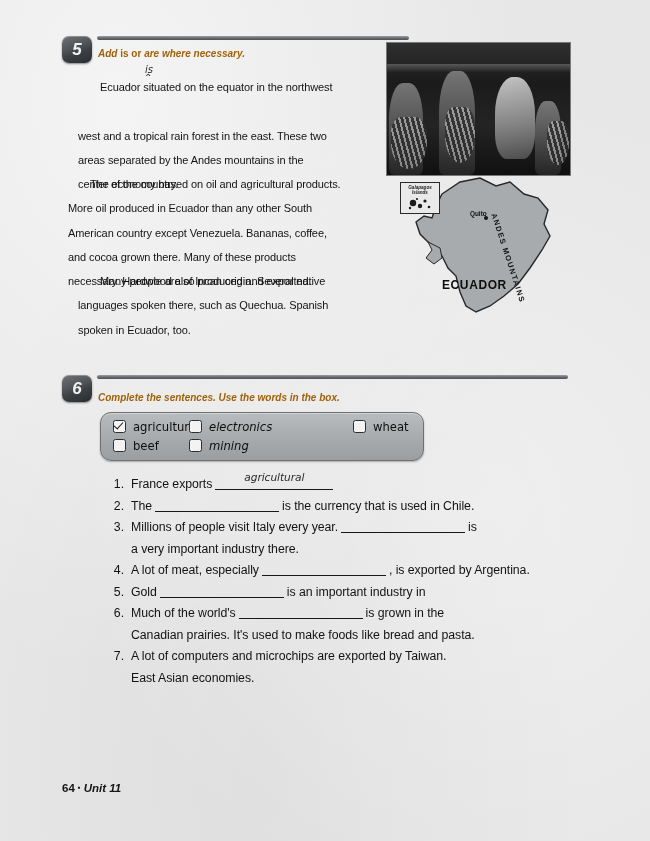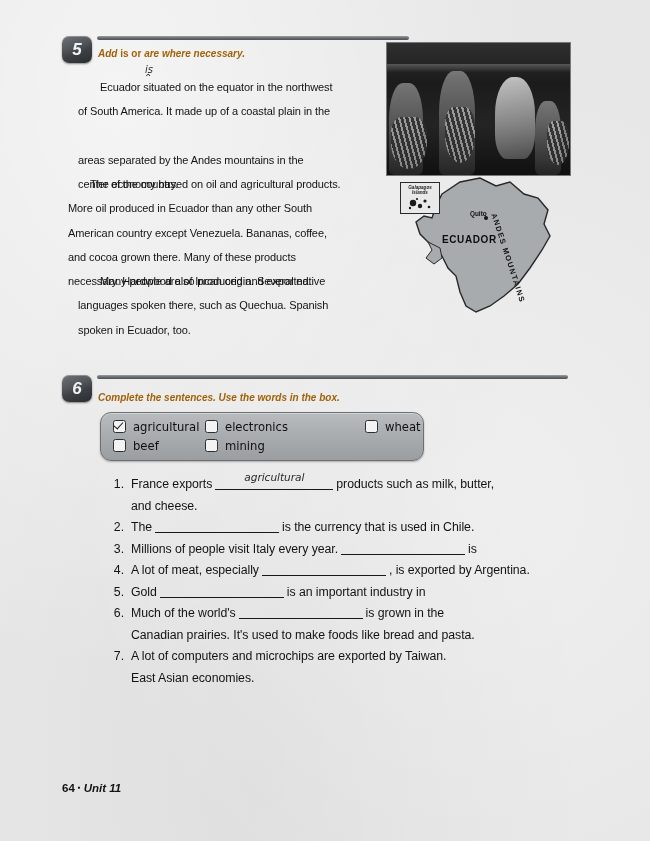--- a/index.html
+++ b/index.html
@@ -128,24 +128,25 @@
     font-size: 4.6px;
     font-weight: bold;
     color: #1c1c1c;
     line-height: 5.4px;
     text-align: center;
     width: 100%;
     font-style: italic;
   }
   .map-name {
     position: absolute;
-    font-size: 10px;
+    font-size: 12px;
     font-weight: bold;
     letter-spacing: 0.6px;
     color: #0d0d0d;
+    margin-top: 44px;
   }
   .city-name {
     position: absolute;
     font-size: 6.4px;
     color: #111;
     font-weight: bold;
   }
   .andes {
     position: absolute;
     font-size: 7.6px;
@@ -256,22 +257,22 @@
 
   <div class="ex-title" style="left:98px; top:48px;">
     <span>Add </span><span class="reg">is or </span><span>are where necessary.</span>
   </div>
 
   <div class="hand-ins" style="left:145px; top:64px;">is</div>
   <div class="caret" style="left:144px; top:72px;">⌃</div>
 
   <div class="para" style="left:78px; top:75px; width:300px;">
     <span class="indent"></span><span>Ecuador situated on the equator in the northwest</span><br>
-    <span>of South America. It made up of a coastal plain in the</span><br>
     <br>
+    <span>west and a tropical rain forest in the east. These two</span><br>
     <span>areas separated by the Andes mountains in the</span><br>
     <span>center of the country.</span>
   </div>
 
   <div class="para" style="left:68px; top:172px; width:300px;">
     <span class="indent"></span><span>The economy based on oil and agricultural products.</span><br>
     <span>More oil produced in Ecuador than any other South</span><br>
     <span>American country except Venezuela. Bananas, coffee,</span><br>
     <span>and cocoa grown there. Many of these products</span><br>
     <span>necessary. Hardwood also produced and exported.</span>
@@ -331,61 +332,61 @@
       <div class="wb-item">
         <span class="cb checked"></span>
         <span>agricultural</span>
       </div>
       <div class="wb-item">
         <span class="cb"></span>
         <span>beef</span>
       </div>
     </div>
 
-    <div class="wb-col" style="left:104px; top:4px;">
+    <div class="wb-col" style="left:88px; top:4px;font-style:italic;">
       <div class="wb-item">
         <span class="cb"></span>
         <span>electronics</span>
       </div>
       <div class="wb-item">
         <span class="cb"></span>
         <span>mining</span>
       </div>
     </div>
 
 
-    <div class="wb-col" style="left:264px; top:4px;">
+    <div class="wb-col" style="left:252px; top:4px;">
       <div class="wb-item">
         <span class="cb"></span>
         <span>wheat</span>
       </div>
     </div>
   </div>
 
   <div class="qlist" style="left:104px; top:474px; width:440px;">
 
     <div class="qrow">
       <span class="qnum">1.</span>
       <span class="qtext">
-        <span>France exports</span><span class="blank" style="width:118px;"><span class="answer">agricultural</span></span><span>products such as milk, butter,</span>
-        <span class="cont">and cheese.</span>
+        <span>France exports</span><span class="blank" style="width:118px;"><span class="answer">agricultural</span></span>
       </span>
     </div>
 
     <div class="qrow">
       <span class="qnum">2.</span>
       <span class="qtext">
         <span>The</span><span class="blank" style="width:124px;"></span><span>is the currency that is used in Chile.</span>
       </span>
     </div>
 
     <div class="qrow">
       <span class="qnum">3.</span>
       <span class="qtext">
         <span>Millions of people visit Italy every year.</span><span class="blank" style="width:124px;"></span><span>is</span>
+        <span class="cont">a very important industry there.</span>
       </span>
     </div>
 
     <div class="qrow">
       <span class="qnum">4.</span>
       <span class="qtext">
         <span>A lot of meat, especially</span><span class="blank" style="width:124px;"></span><span>, is exported by Argentina.</span>
       </span>
     </div>
 

